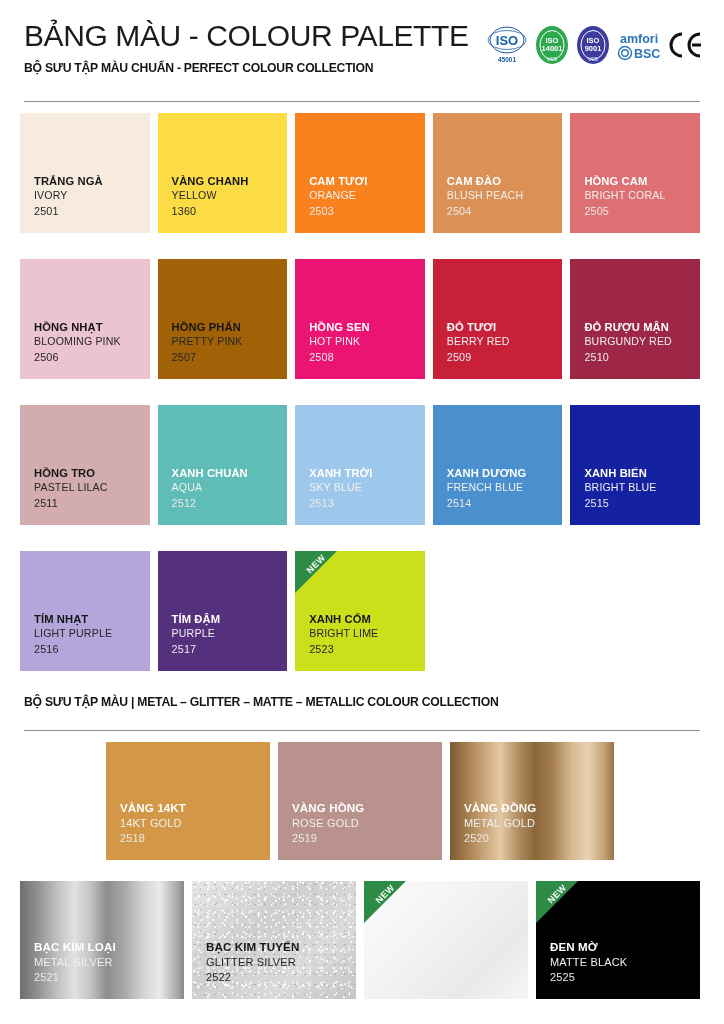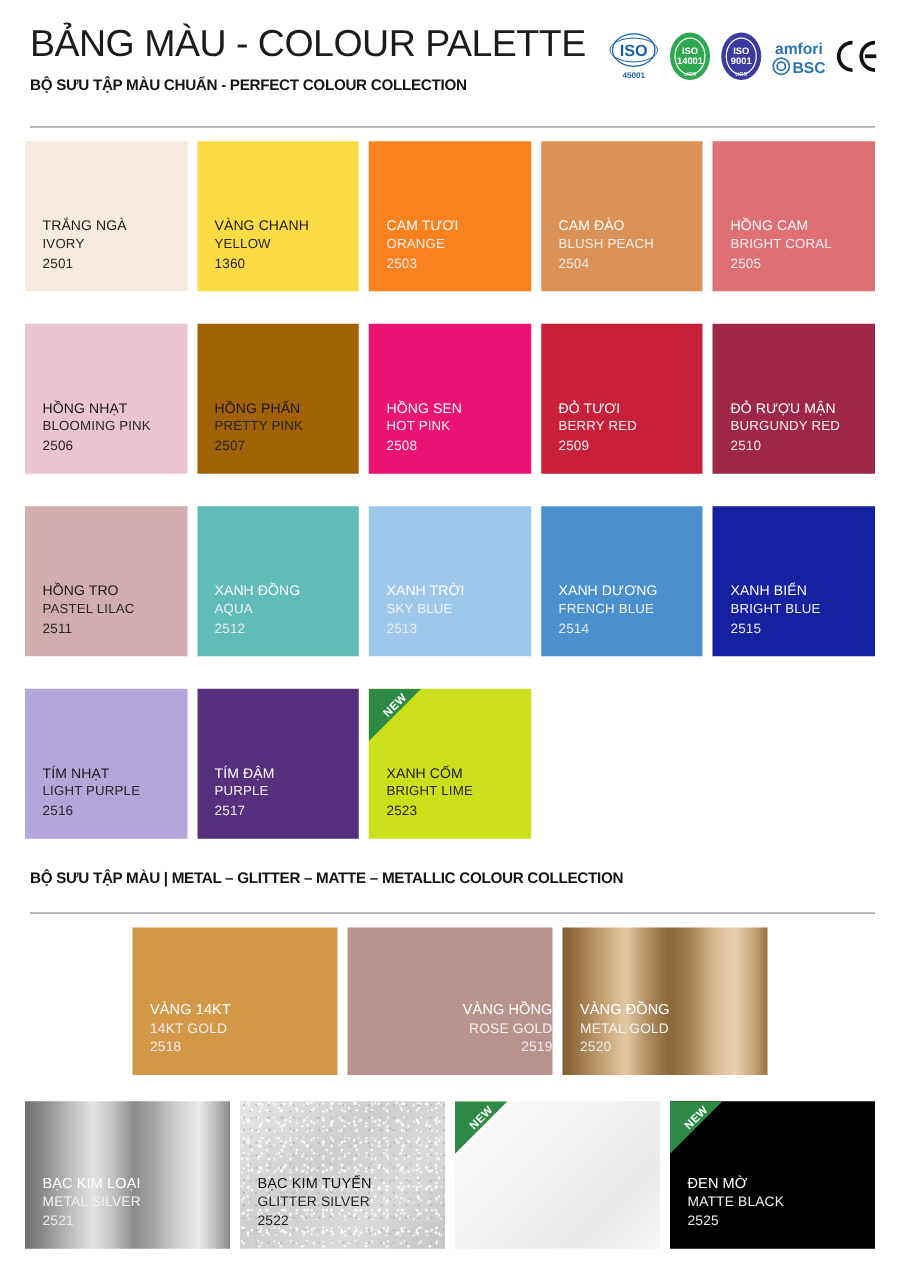--- a/index.html
+++ b/index.html
@@ -103,21 +103,21 @@
     height: 120px;
     overflow: hidden;
     display: flex;
     flex-direction: column;
     justify-content: flex-end;
     padding: 0 0 14px 14px;
   }
 
   .sw-name {
     font-size: 11.2px;
-    font-weight: normal;
+    font-weight: bold;
     letter-spacing: 0.1px;
     line-height: 1.3;
     margin-bottom: 1px;
   }
   .sw-en {
     font-size: 10.6px;
     font-weight: 400;
     letter-spacing: 0.15px;
     line-height: 1.32;
   }
@@ -383,21 +383,21 @@
             <div class="sw-txt">
               <div class="sw-name">HỒNG TRO</div>
               <div class="sw-en">PASTEL LILAC</div>
               <div class="sw-code">2511</div>
             </div>
           </div>
         </div>
         <div class="cell">
           <div class="swatch txt-light" style="background:#5FBCB6;">
             <div class="sw-txt">
-              <div class="sw-name">XANH ĐỒNG</div>
+              <div class="sw-name">XANH CHUẨN</div>
               <div class="sw-en">AQUA</div>
               <div class="sw-code">2512</div>
             </div>
           </div>
         </div>
         <div class="cell">
           <div class="swatch txt-light" style="background:#9DC8EB;">
             <div class="sw-txt">
               <div class="sw-name">XANH TRỜI</div>
               <div class="sw-en">SKY BLUE</div>
@@ -466,21 +466,21 @@
       <div class="mcell" style="width:86px;"></div>
       <div class="mcell" style="width:172px;">
         <div class="mswatch txt-light" style="background:#D39847;">
           <div class="sw-txt">
             <div class="sw-name">VÀNG 14KT</div>
             <div class="sw-en">14KT GOLD</div>
             <div class="sw-code">2518</div>
           </div>
         </div>
       </div>
-      <div class="mcell" style="width:172px;text-align:right;">
+      <div class="mcell" style="width:172px;">
         <div class="mswatch txt-light" style="background:#B9928E;">
           <div class="sw-txt">
             <div class="sw-name">VÀNG HỒNG</div>
             <div class="sw-en">ROSE GOLD</div>
             <div class="sw-code">2519</div>
           </div>
         </div>
       </div>
       <div class="mcell" style="width:172px;">
         <div class="mswatch txt-light" style="background:linear-gradient(90deg,#7E5B33 0%,#9C7647 8%,#C7A275 20%,#E4C9A4 31%,#B08B5E 42%,#8A6639 52%,#A37D4F 62%,#D8B88F 74%,#E9D2B2 84%,#C4A074 94%,#9A7346 100%);">

